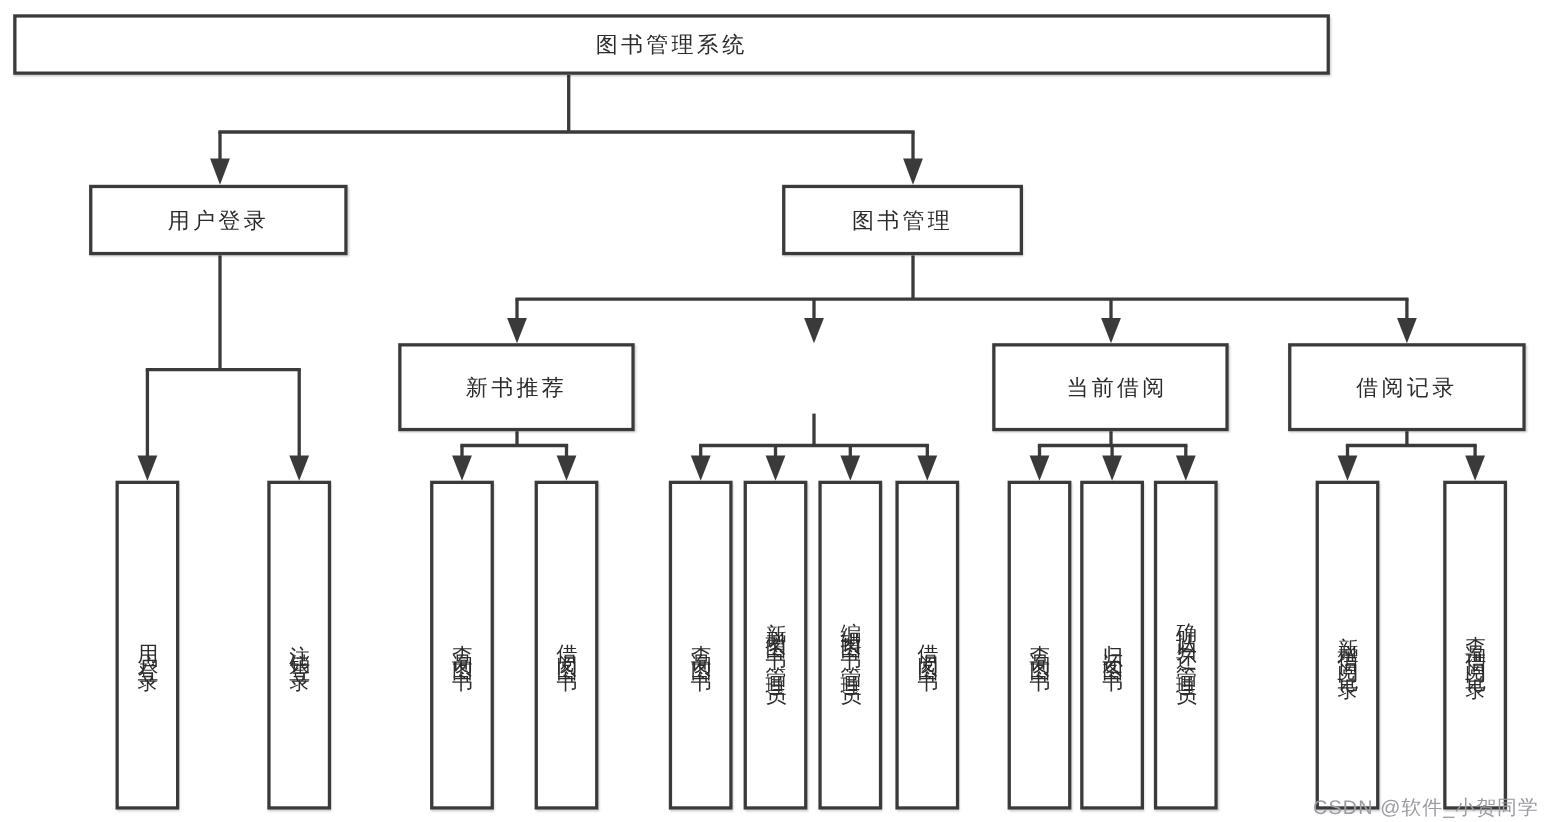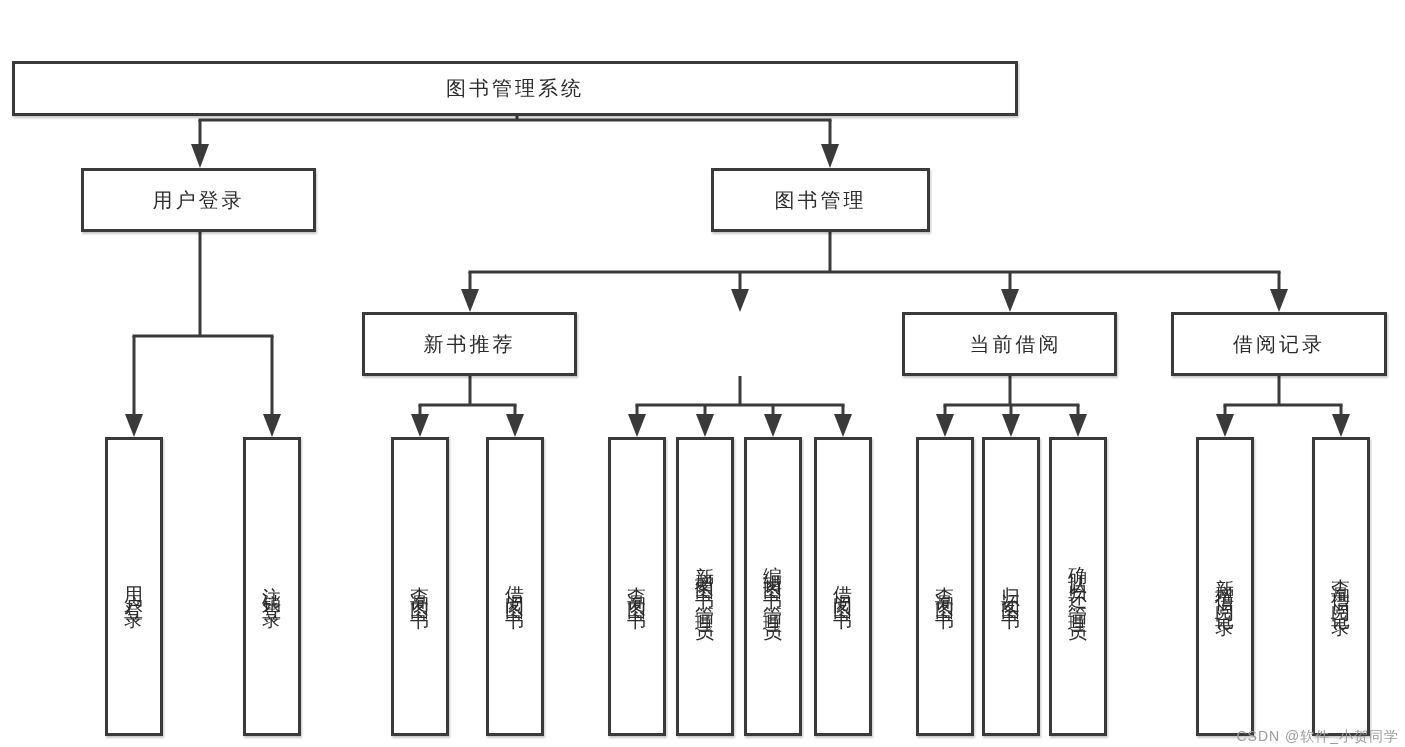--- a/index.html
+++ b/index.html
@@ -33,42 +33,42 @@
     display: flex;
     align-items: center;
     justify-content: center;
   }
   .hlabel {
     font-size: 20px;
     letter-spacing: 3px;
     white-space: nowrap;
     color: var(--text);
   }
-  .root-box  { left: 12px;  top: 13px;  width: 1006px; height: 55px; margin-top: 48px; }
+  .root-box  { left: 12px;  top: 13px;  width: 1197px; height: 55px; }
   .lvl2      { top: 168px; height: 64px; }
-  .lvl3      { top: 312px; height: 64px; }
+  .lvl3      { top: 312px; height: 80px; }
   .leaf {
     top: 437px;
     height: 299px;
     width: 58px;
   }
   .vlabel {
     writing-mode: vertical-rl;
     text-orientation: mixed;
     font-size: 19px;
     letter-spacing: 8px;
     line-height: 1;
     color: var(--text);
     white-space: nowrap;
   }
   .watermark {
     position: absolute;
     right: 6px;
     bottom: 1px;
-    font-size: 14px;
+    font-size: 18px;
     letter-spacing: 1px;
     color: var(--watermark);
     z-index: 5;
     white-space: nowrap;
   }
 </style>
 </head>
 <body>
 
 <div class="stage">

